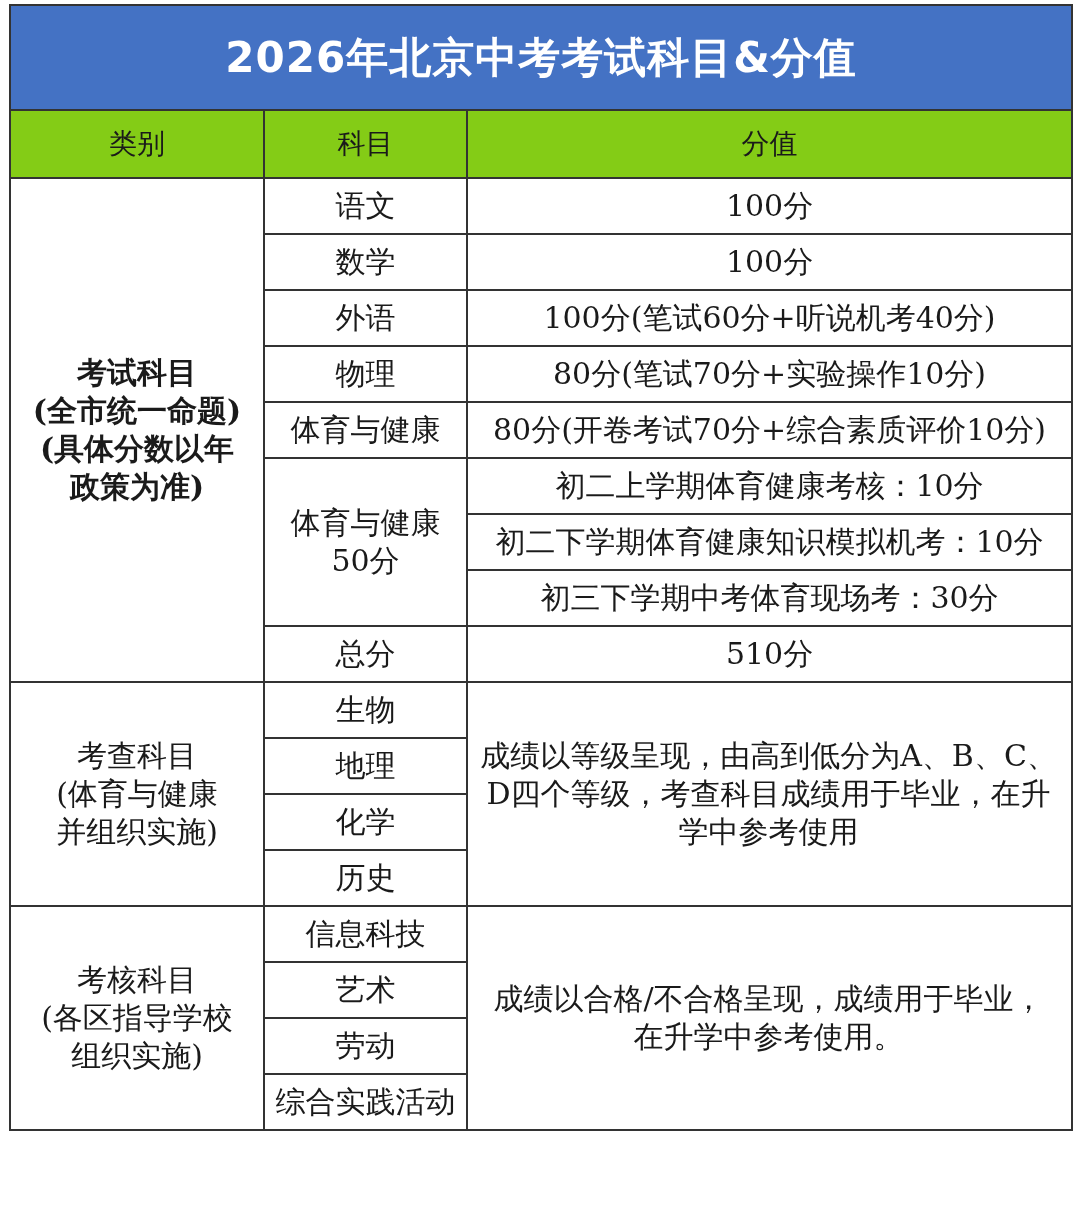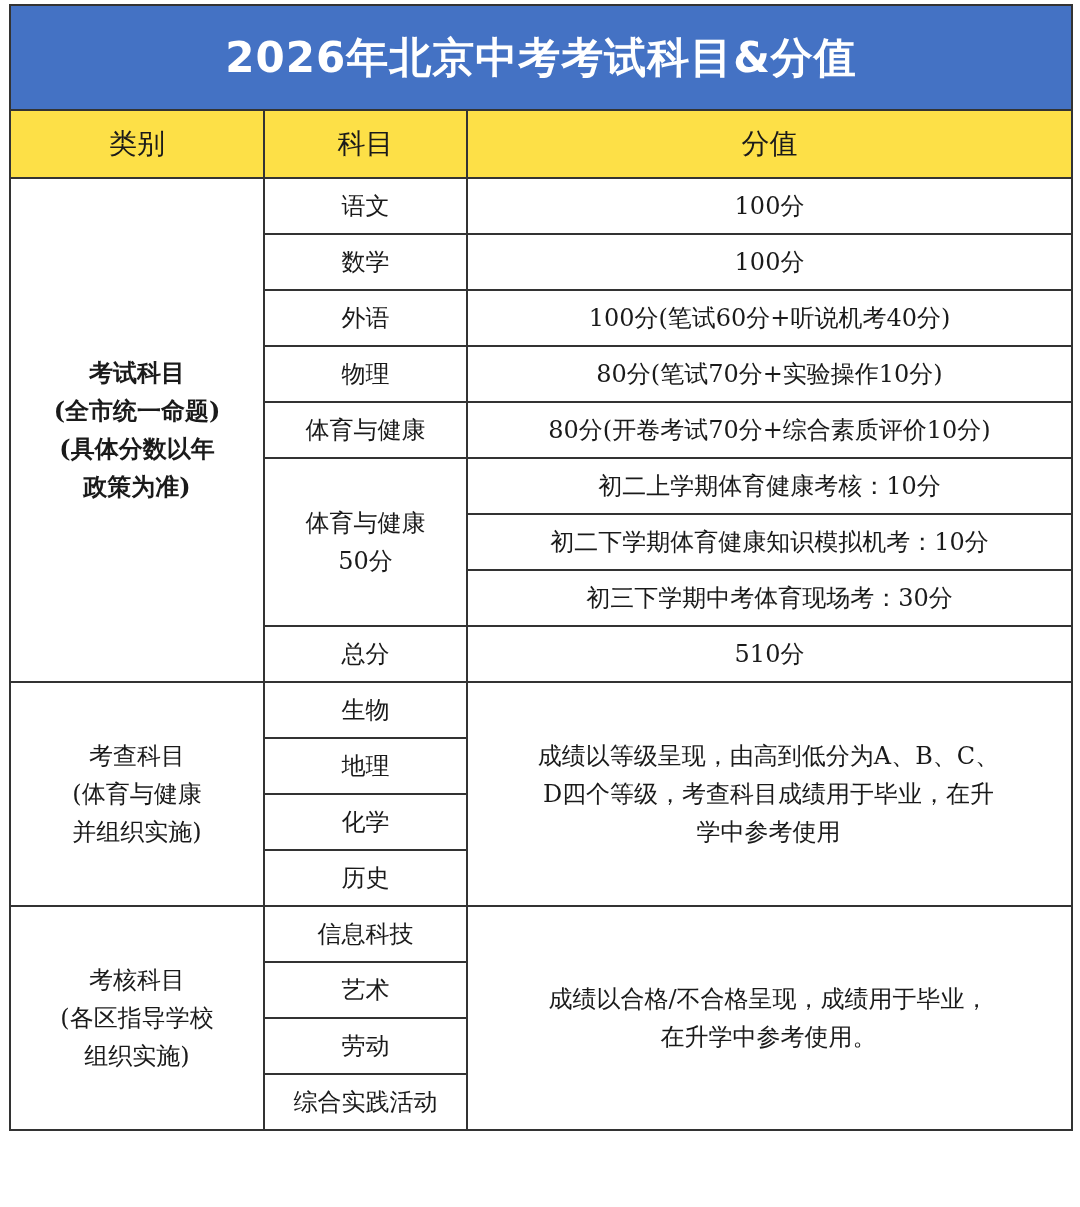--- a/index.html
+++ b/index.html
@@ -6,34 +6,34 @@
     body { width: 1080px; height: 1207px; position: relative; overflow: hidden; }
     .wrap { position: absolute; left: 9px; top: 4px; width: 1062px; }
     table.main { border-collapse: collapse; width: 1062px; table-layout: fixed; }
     table.main td, table.main th {
       border: 2px solid #333333;
       padding: 0;
       text-align: center;
       vertical-align: middle;
       color: #1a1a1a;
       font-family: "DejaVu Serif", "Liberation Serif", serif;
-      font-size: 24px;
+      font-size: 30px;
       font-weight: normal;
     }
     .title-cell {
       background: #4472c4;
       color: #ffffff !important;
       font-family: "DejaVu Sans", "Liberation Sans", sans-serif !important;
       font-size: 42px !important;
       font-weight: bold !important;
       height: 103px;
       letter-spacing: 1px;
     }
     .hdr {
-      background: #fde047;
+      background: #84cc16;
       font-family: "DejaVu Sans", "Liberation Sans", sans-serif !important;
       font-weight: bold;
       font-size: 28px !important;
       height: 66px;
       margin-top: 44px;
     }
     .row { height: 56px; }
     .cat { line-height: 38px; font-size: 27px; }
     .cat.bold { font-weight: bold; }
     .desc { text-align: center; padding-left: 6px !important; line-height: 38px; padding-right: 8px !important; }

